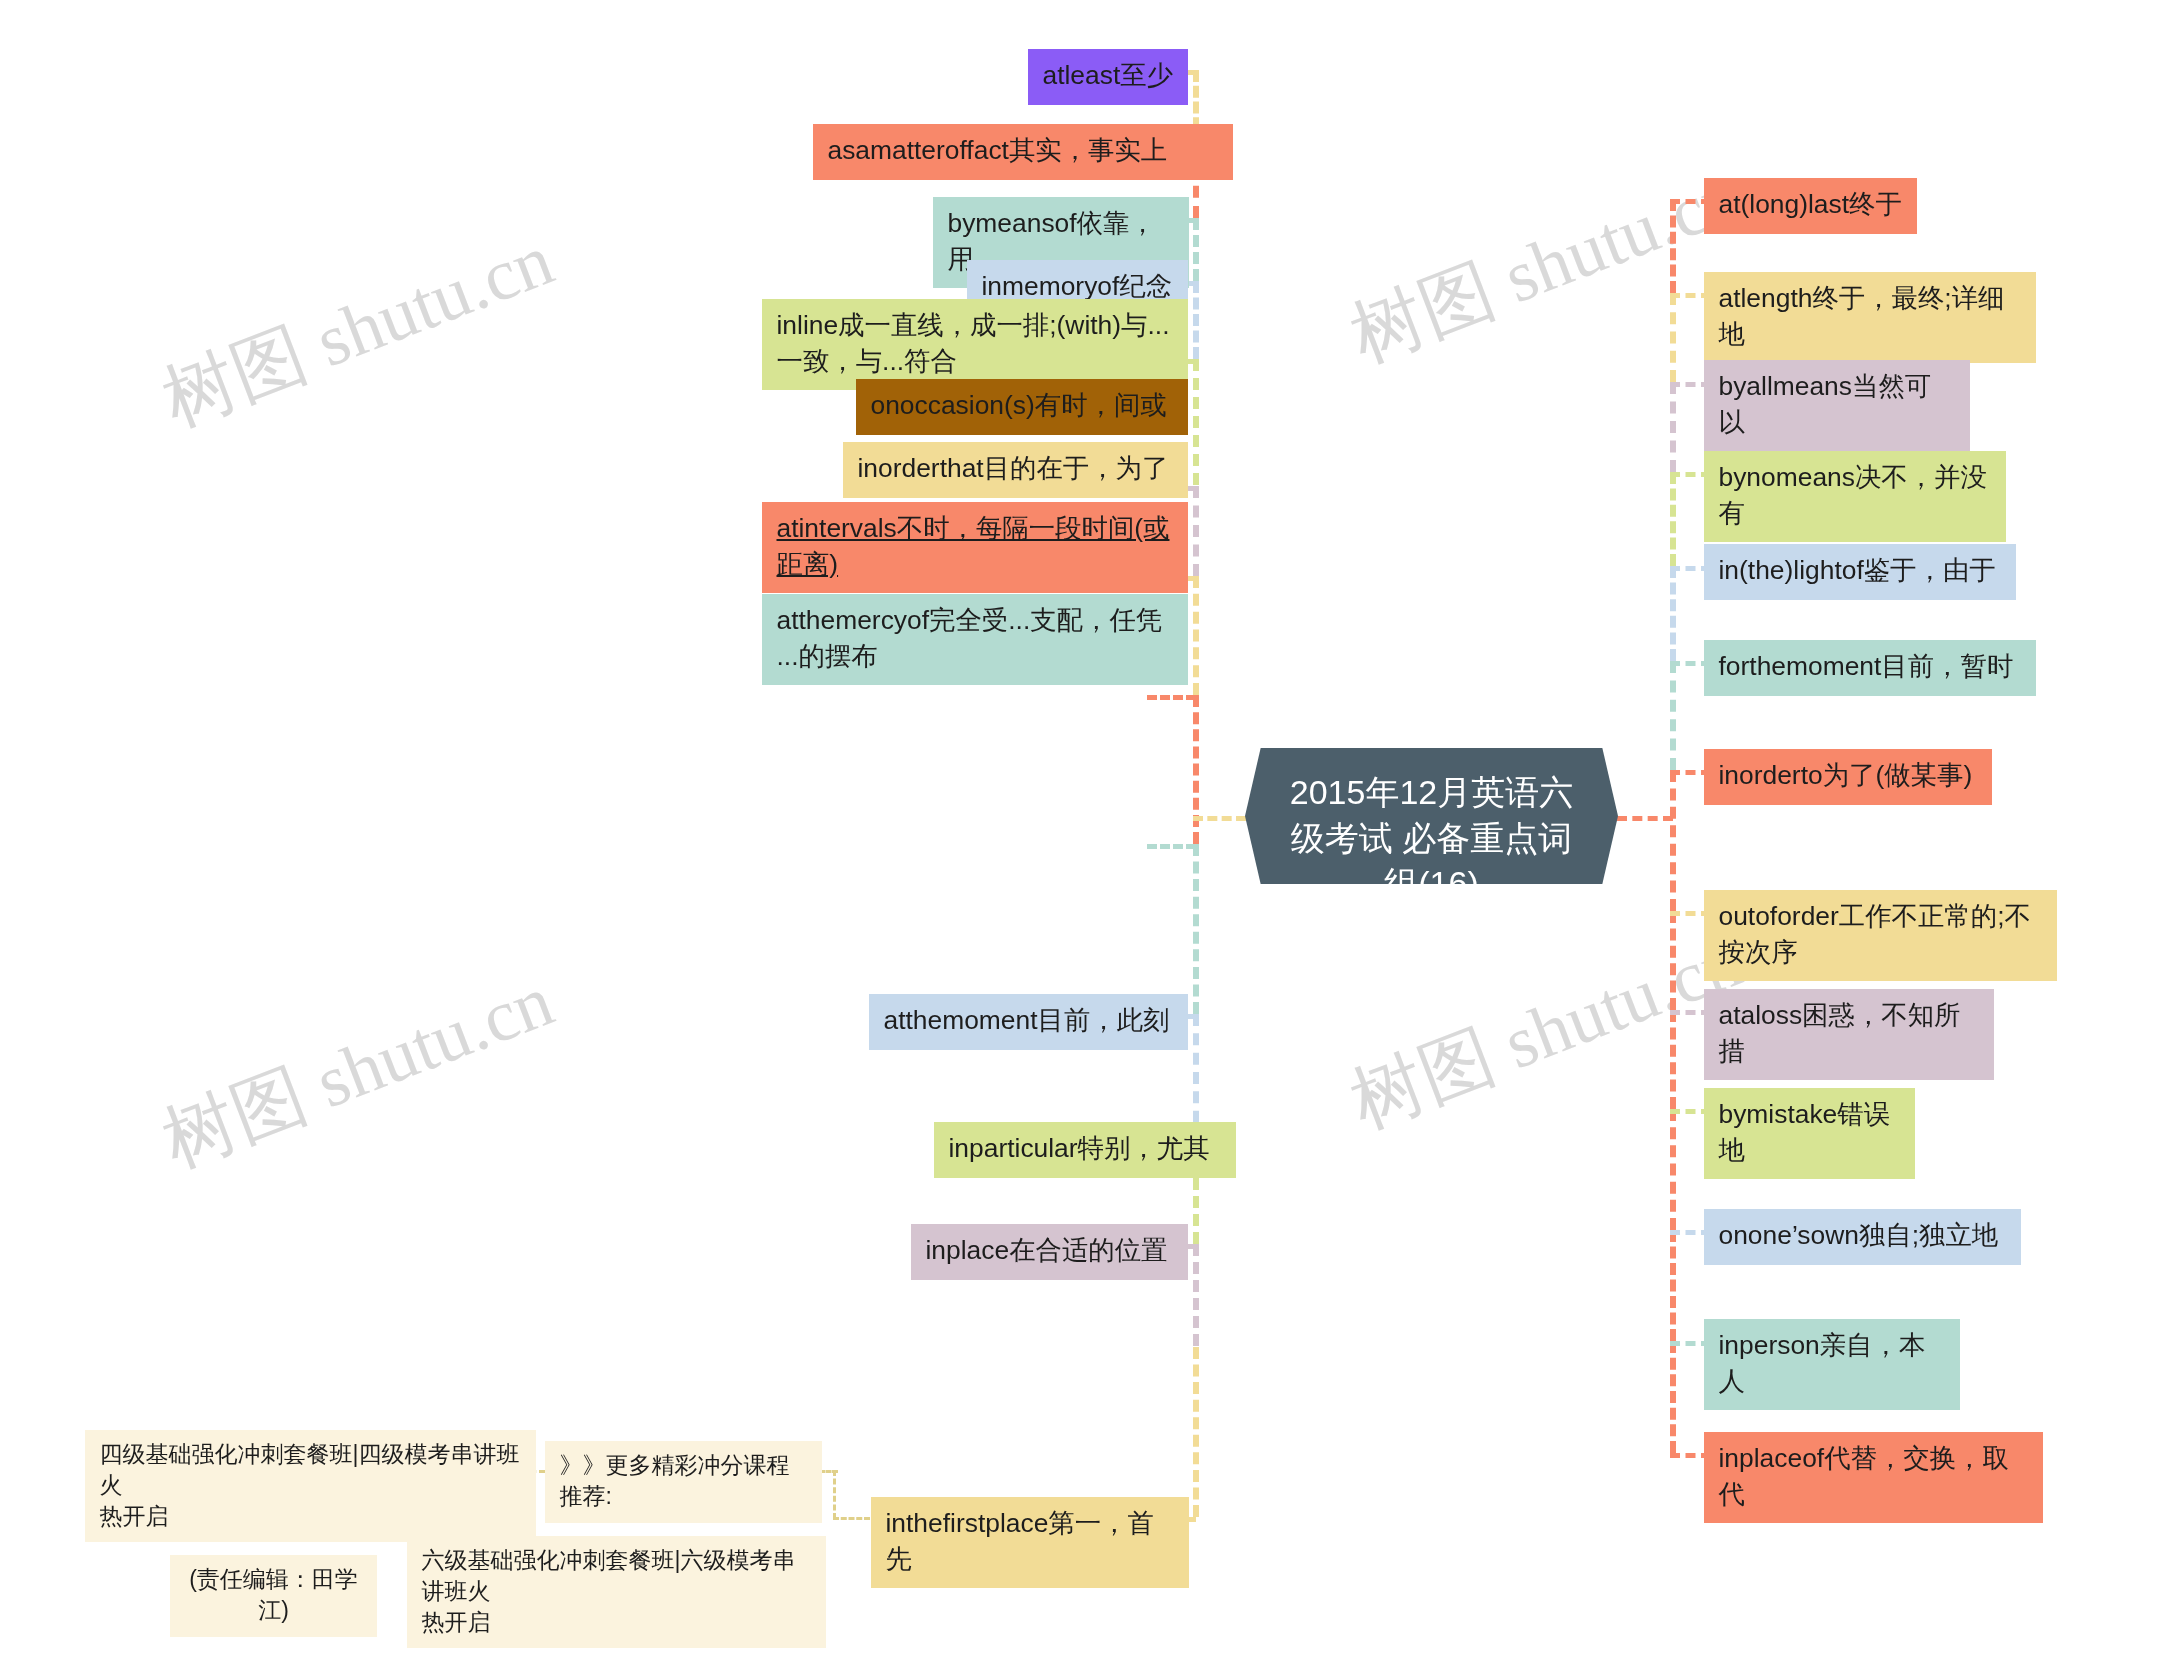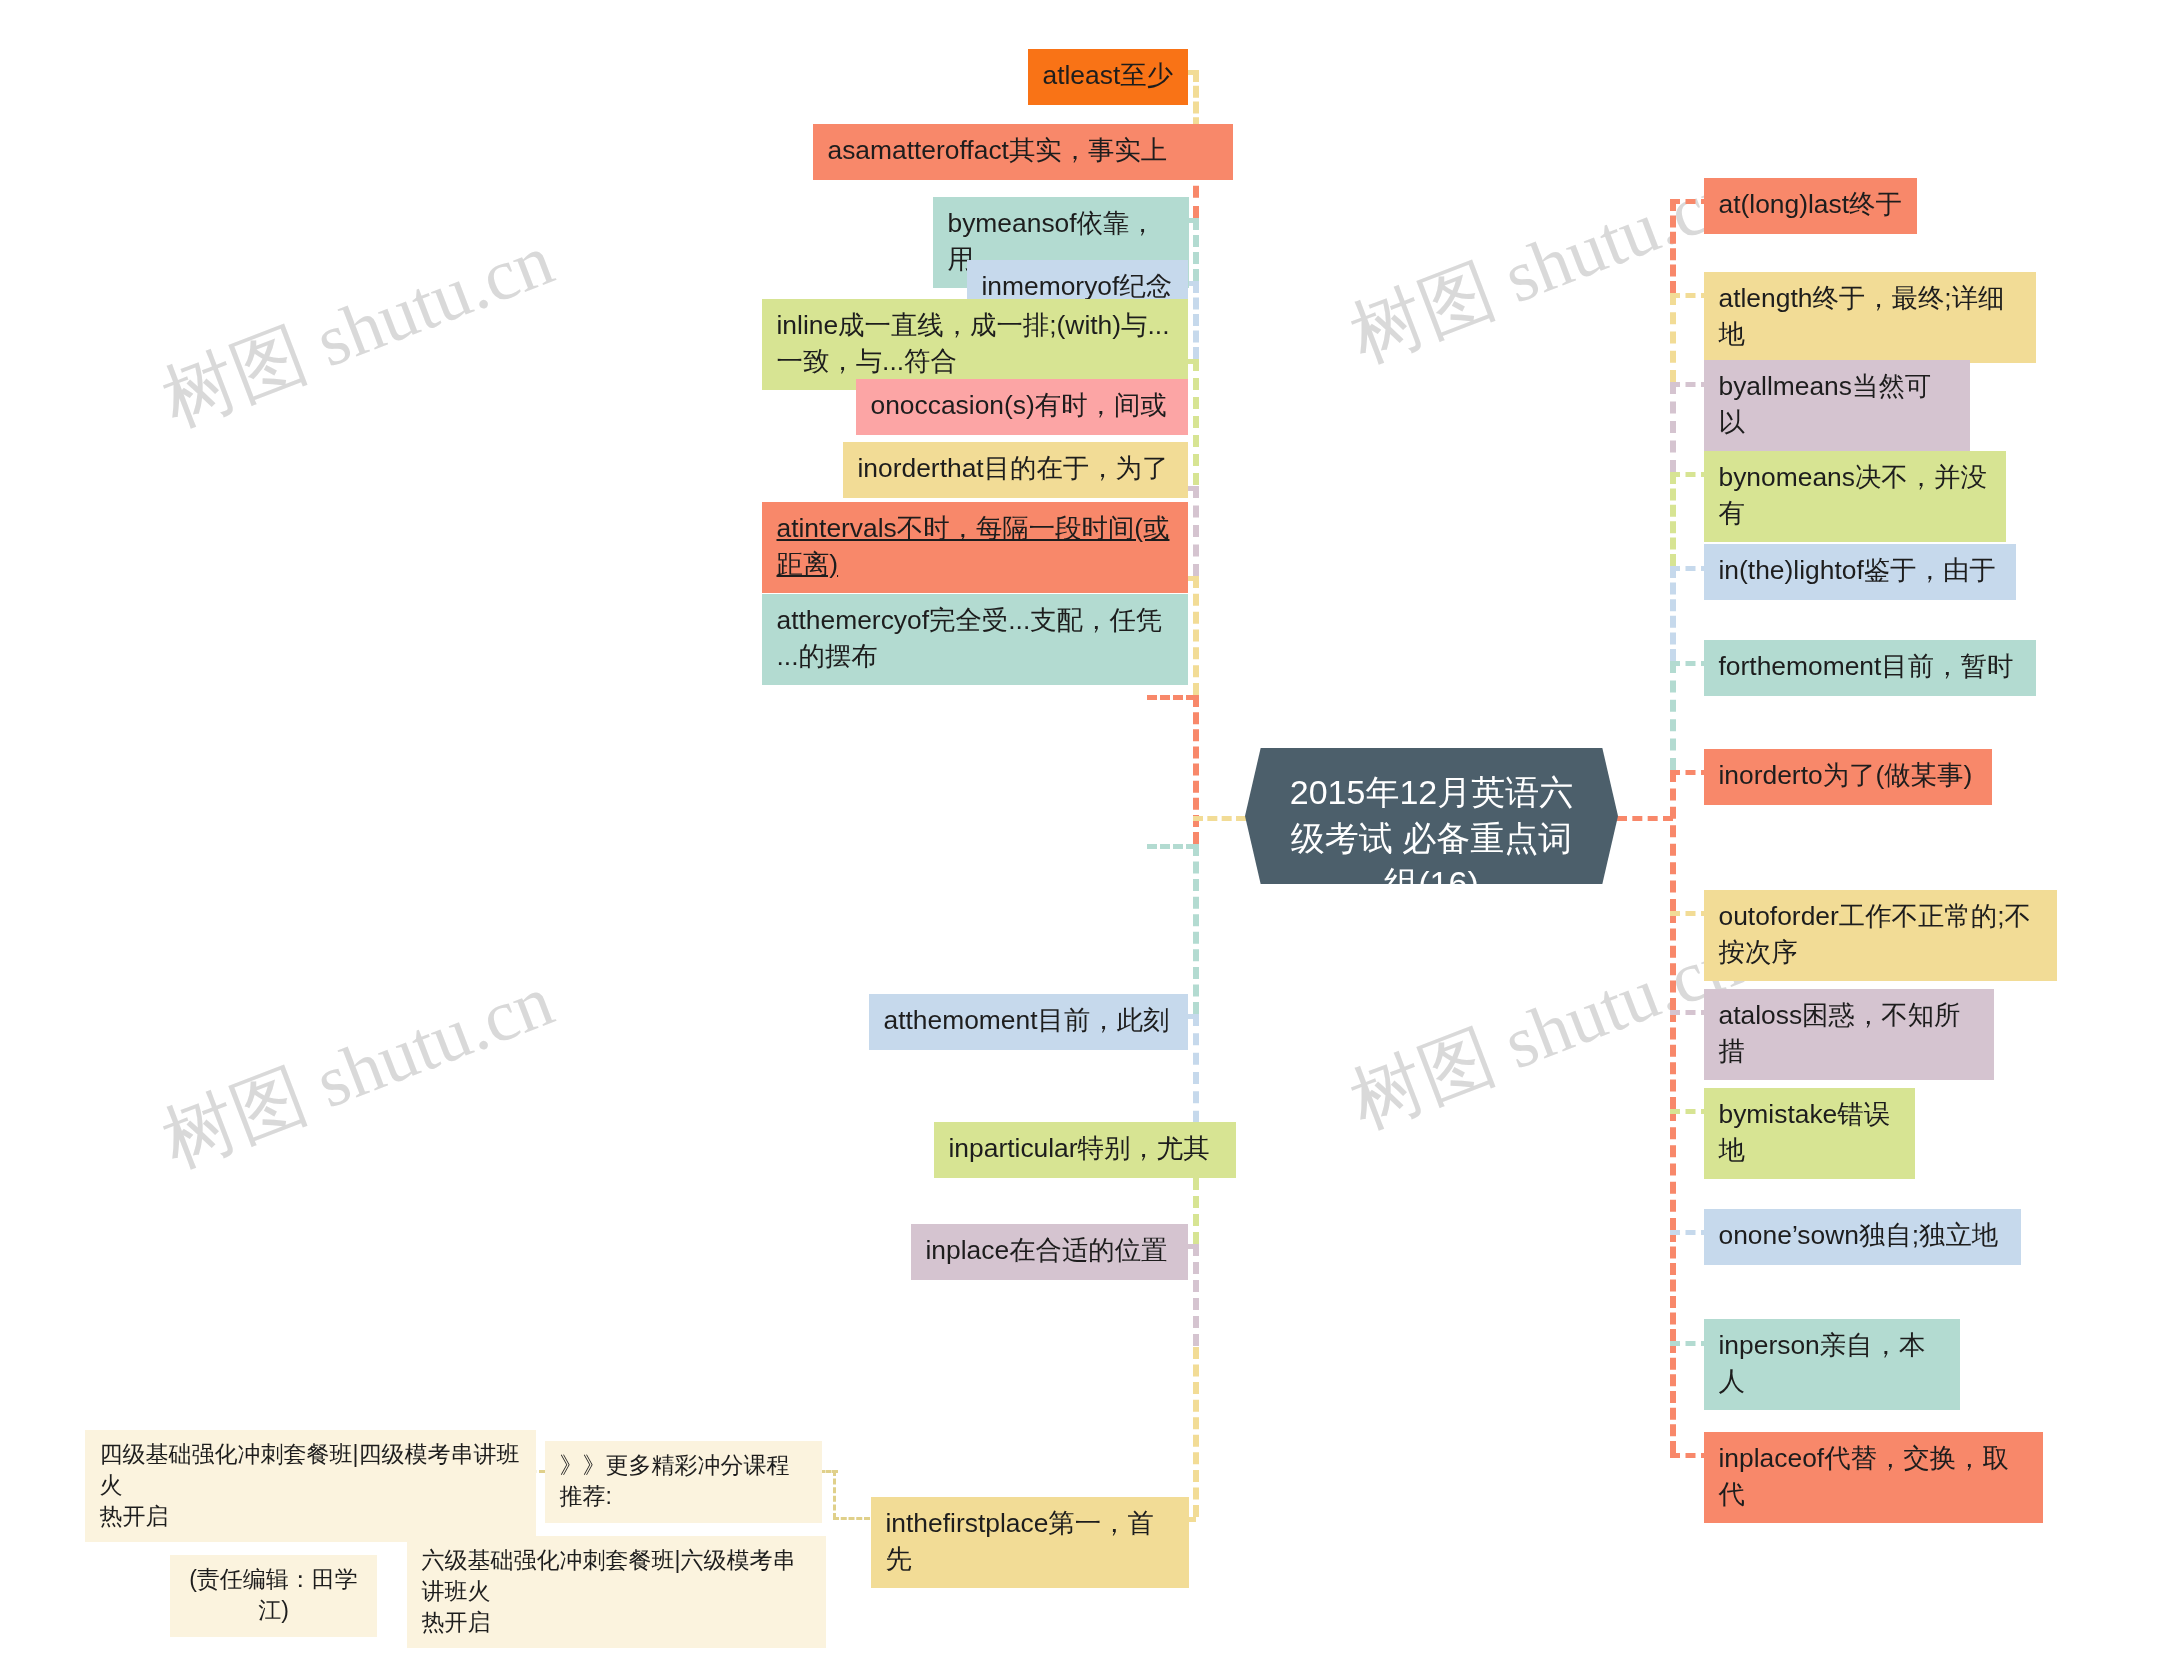--- a/index.html
+++ b/index.html
@@ -184,32 +184,32 @@
 
     <div class="hstub-thin" style="left:313px; top:1470px; width:51px; border-top-color:#e0d08a;"></div>
     <div class="vspine-thin" style="left:504px; top:1470px; height:3.4px; border-left-color:#e0d08a;"></div>
 
     <div class="hstub-thin" style="left:232px; top:1576px; width:41px; border-top-color:#e0d08a;"></div>
   </div>
 
   <div id="central" style="left:1245px; top:748px; width:373px; height:136px;">2015年12月英语六级考试
 必备重点词组(16)</div>
 
-  <div class="node left" style="left:1028px; width:160px; top:49px; background:#f97316;">atleast至少</div>
+  <div class="node left" style="left:1028px; width:160px; top:49px; background:#8b5cf6;">atleast至少</div>
 
   <div class="node left" style="left:813px; width:420px; top:124px; background:#f8886a;">asamatteroffact其实，事实上</div>
 
   <div class="node left" style="left:933px; width:256px; top:197px; background:#b3dbd1;">bymeansof依靠，用</div>
 
   <div class="node left" style="left:967px; width:221px; top:260px; background:#c6d9ec;">inmemoryof纪念</div>
 
   <div class="node left" style="left:762px; width:426px; top:299px; background:#d7e493;">inline成一直线，成一排;(with)与...
 一致，与...符合</div>
 
-  <div class="node left" style="left:856px; width:332px; top:379px; background:#fca5a5;">onoccasion(s)有时，间或</div>
+  <div class="node left" style="left:856px; width:332px; top:379px; background:#a16207;">onoccasion(s)有时，间或</div>
 
   <div class="node left" style="left:843px; width:345px; top:442px; background:#f2dc96;">inorderthat目的在于，为了</div>
 
   <div class="node left" style="left:762px; width:426px; top:502px; background:#f8886a;text-decoration:underline;">atintervals不时，每隔一段时间(或
 距离)</div>
 
   <div class="node left" style="left:762px; width:426px; top:594px; background:#b3dbd1;">atthemercyof完全受...支配，任凭
 ...的摆布</div>
 
   <div class="node left" style="left:869px; width:319px; top:994px; background:#c6d9ec;">atthemoment目前，此刻</div>

